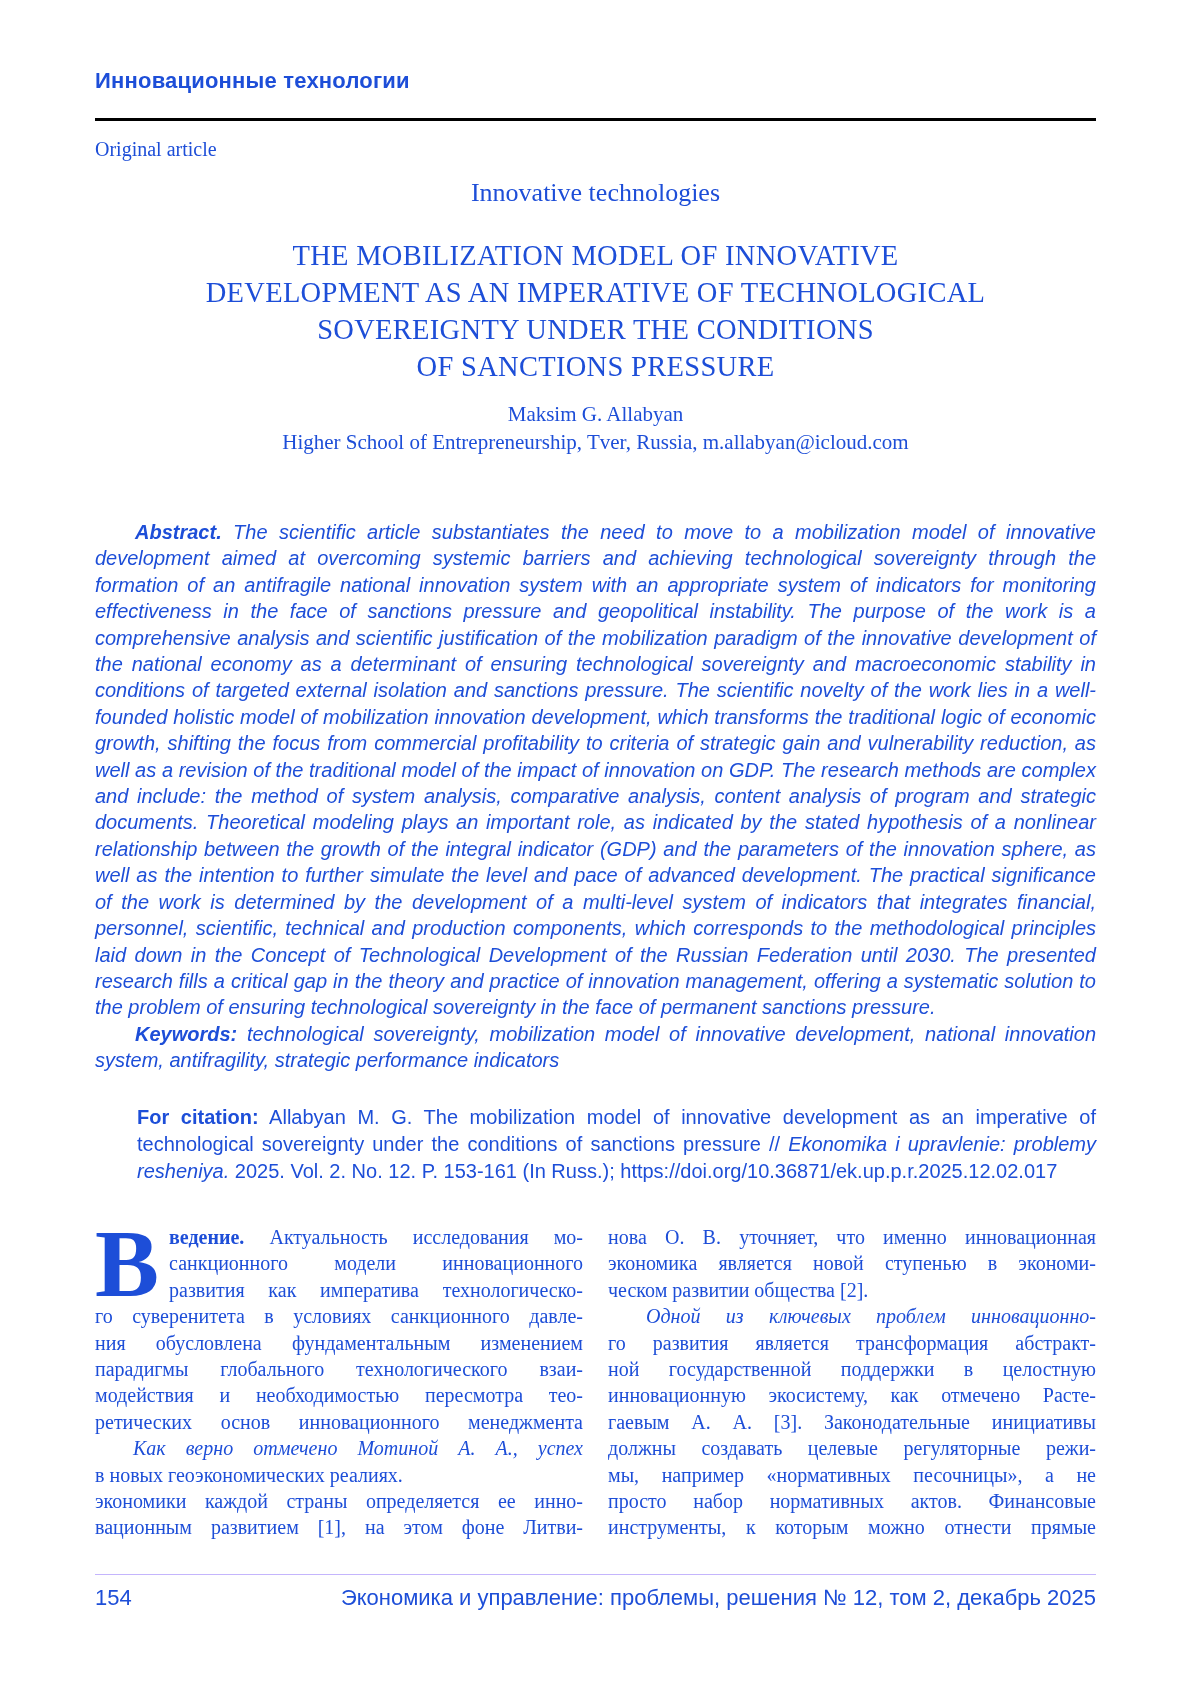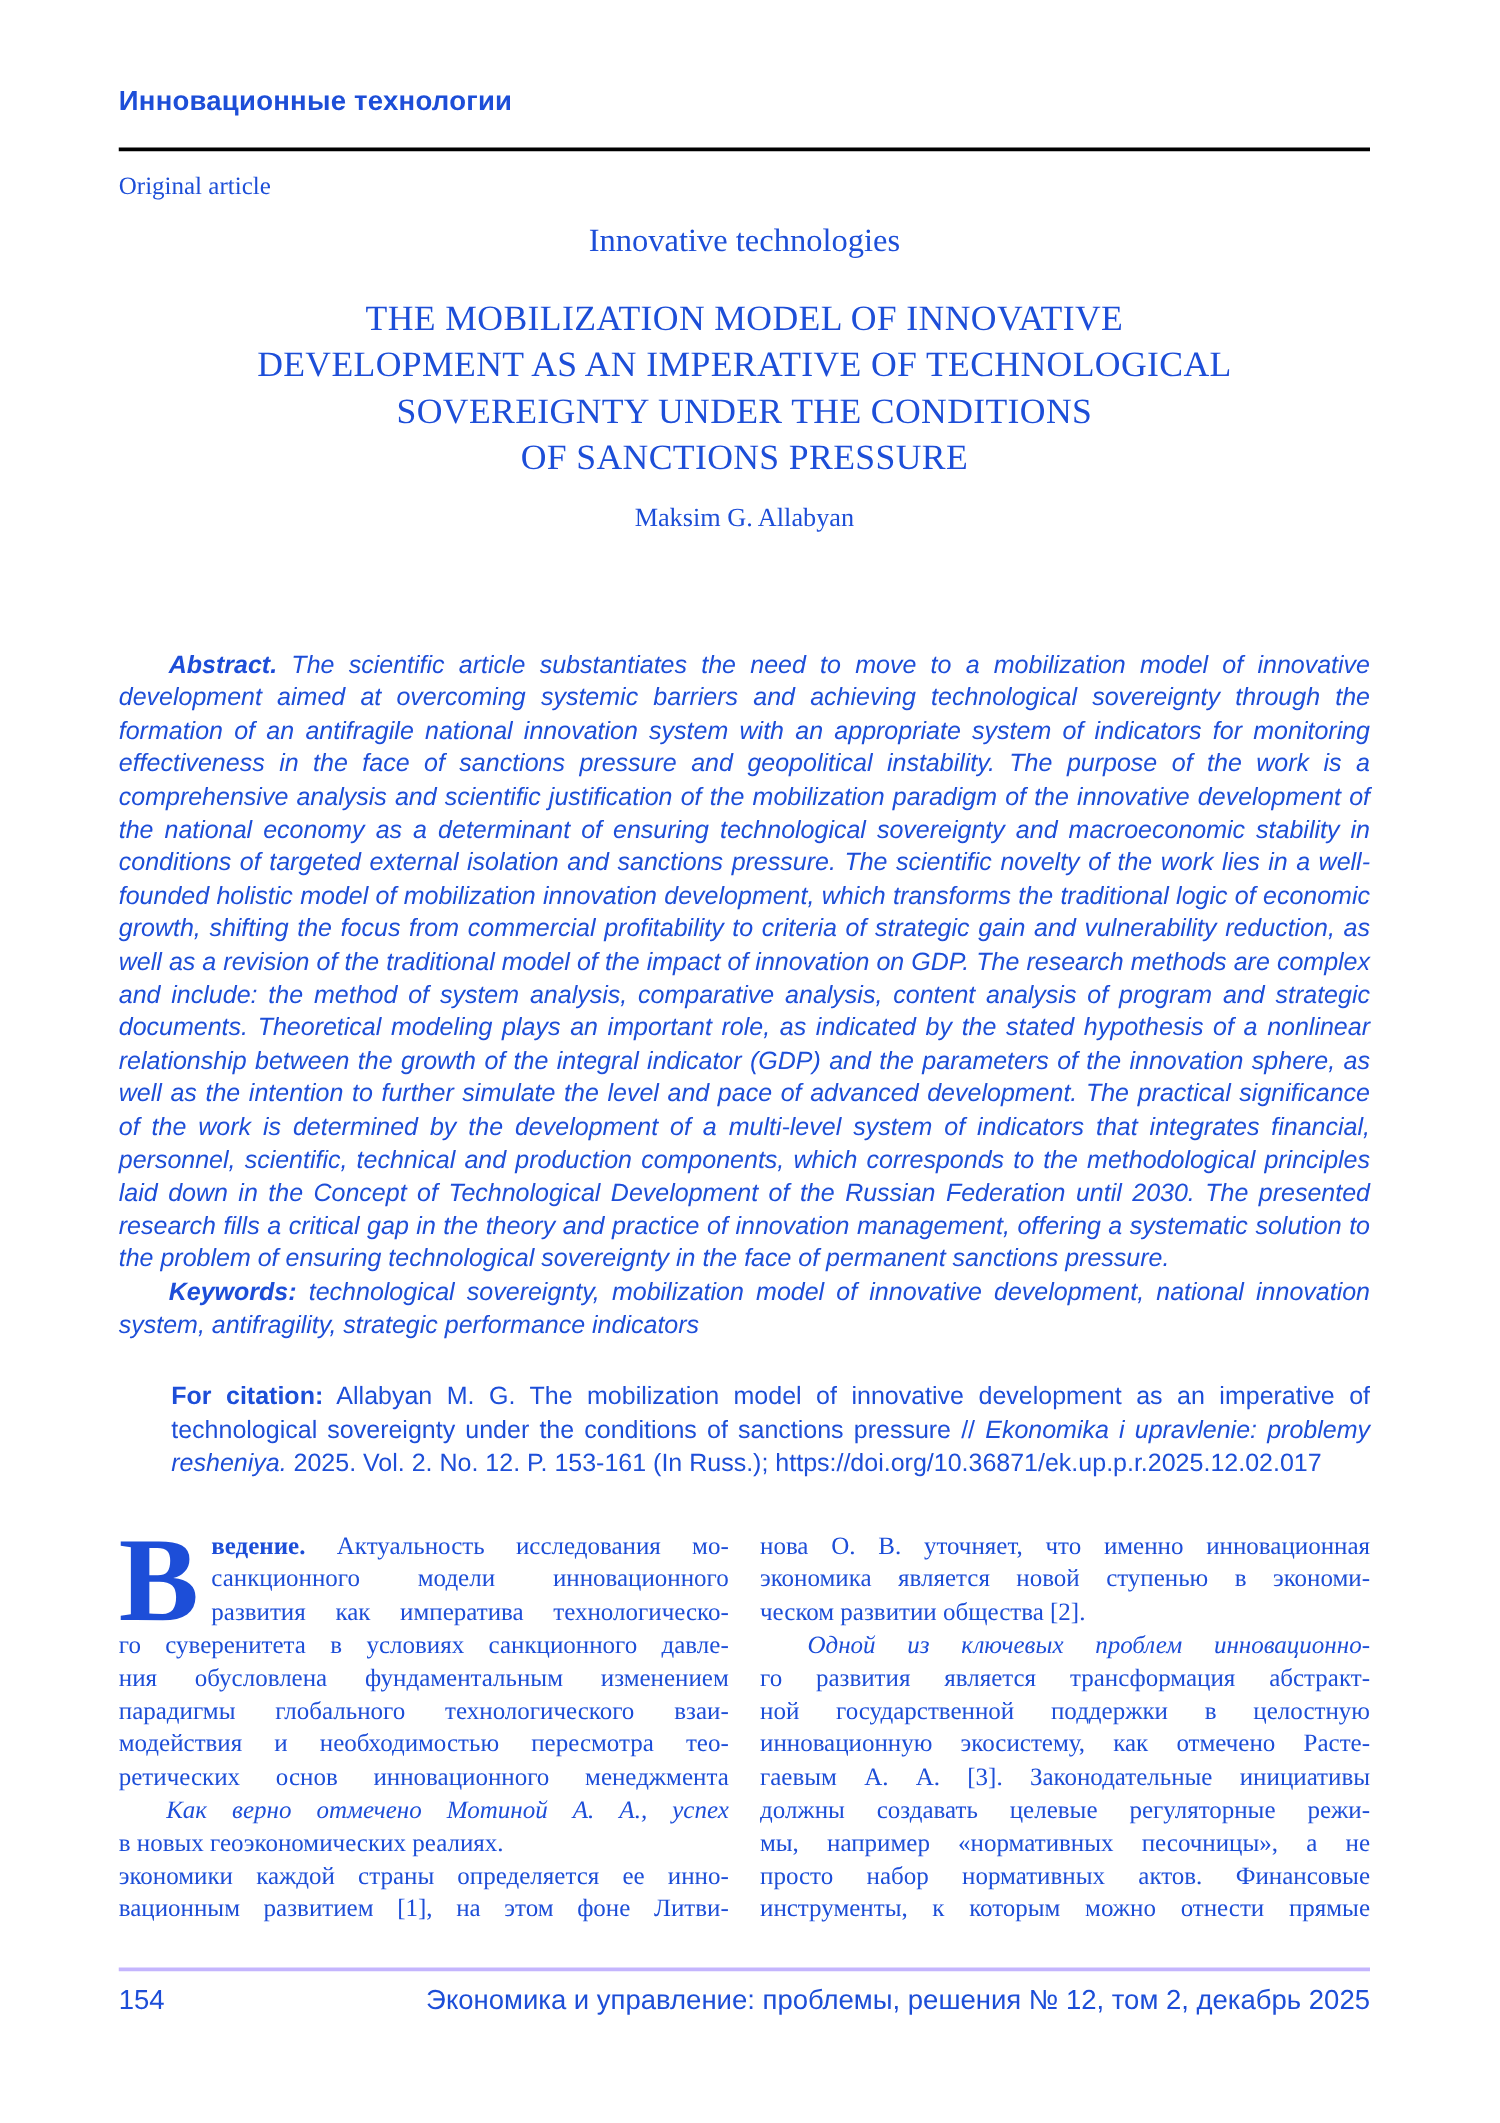--- a/index.html
+++ b/index.html
@@ -79,21 +79,21 @@
     margin: 2px 10px 0 0;
   }
   .ln { text-align: justify; text-align-last: justify; }
   .ln.end { text-align-last: left; }
   .ln.ind { text-indent: 38px; font-style: italic; }
   .footer {
     position: absolute;
     top: 1574px;
     left: 95px;
     width: 1001px;
-    border-top: 3px solid #c4b5fd;
+    border-top: 1px solid #c4b5fd;
     padding-top: 10px;
   }
   .foot-row {
     display: flex;
     justify-content: space-between;
     align-items: baseline;
     font: 22px/26px "Liberation Sans", "DejaVu Sans", sans-serif;
   }
 </style>
 </head>
@@ -106,20 +106,21 @@
     <div class="rule"></div>
     <div class="orig">Original article</div>
     <div class="sec-en">Innovative technologies</div>
     <h1 class="title">
       <div>THE MOBILIZATION MODEL OF INNOVATIVE</div>
       <div>DEVELOPMENT AS AN IMPERATIVE OF TECHNOLOGICAL</div>
       <div>SOVEREIGNTY UNDER THE CONDITIONS</div>
       <div>OF SANCTIONS PRESSURE</div>
     </h1>
     <div class="author">Maksim G. Allabyan</div>
+    <div class="affil">Higher School of Entrepreneurship, Tver, Russia, m.allabyan@icloud.com</div>
   </header>
 
   <section class="abstract-block">
     <p class="abs">
       <span class="bi">Abstract.</span>
       <span>The scientific article substantiates the need to move to a mobilization model of innovative development aimed at overcoming systemic barriers and achieving technological sovereignty through the formation of an antifragile national innovation system with an appropriate system of indicators for monitoring effectiveness in the face of sanctions pressure and geopolitical instability. The purpose of the work is a comprehensive analysis and scientific justification of the mobilization paradigm of the innovative development of the national economy as a determinant of ensuring technological sovereignty and macroeconomic stability in conditions of targeted external isolation and sanctions pressure. The scientific novelty of the work lies in a well-founded holistic model of mobilization innovation development, which transforms the traditional logic of economic growth, shifting the focus from commercial profitability to criteria of strategic gain and vulnerability reduction, as well as a revision of the traditional model of the impact of innovation on GDP. The research methods are complex and include: the method of system analysis, comparative analysis, content analysis of program and strategic documents. Theoretical modeling plays an important role, as indicated by the stated hypothesis of a nonlinear relationship between the growth of the integral indicator (GDP) and the parameters of the innovation sphere, as well as the intention to further simulate the level and pace of advanced development. The practical significance of the work is determined by the development of a multi-level system of indicators that integrates financial, personnel, scientific, technical and production components, which corresponds to the methodological principles laid down in the Concept of Technological Development of the Russian Federation until 2030. The presented research fills a critical gap in the theory and practice of innovation management, offering a systematic solution to the problem of ensuring technological sovereignty in the face of permanent sanctions pressure.</span>
     </p>
     <p class="abs">
       <span class="bi">Keywords:</span>
       <span>technological sovereignty, mobilization model of innovative development, national innovation system, antifragility, strategic performance indicators</span>

